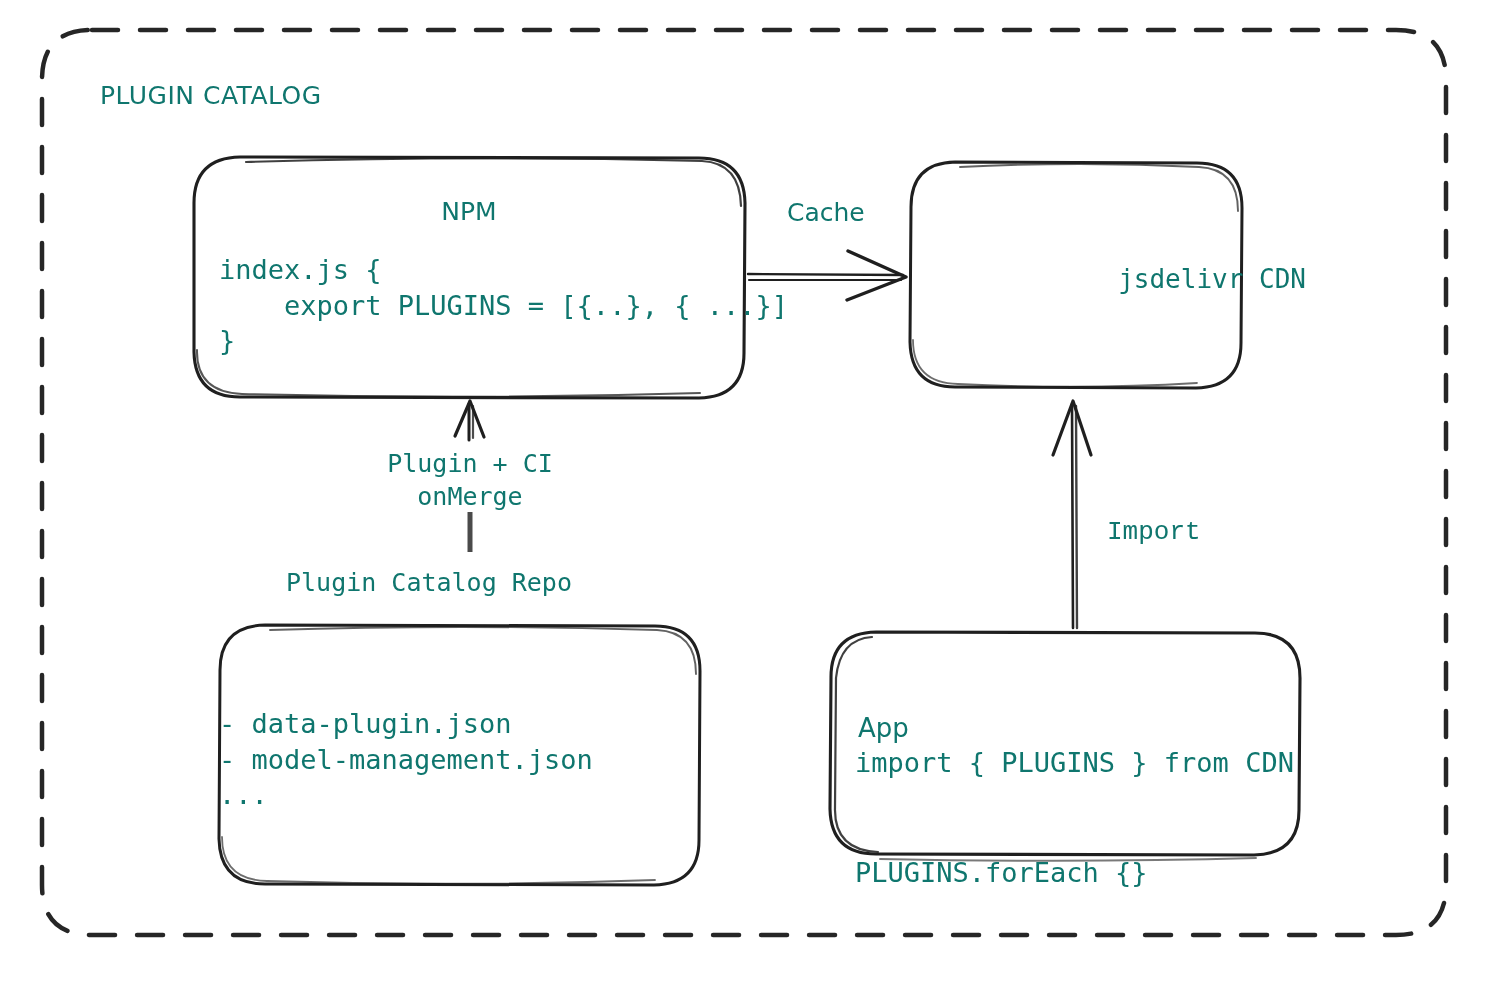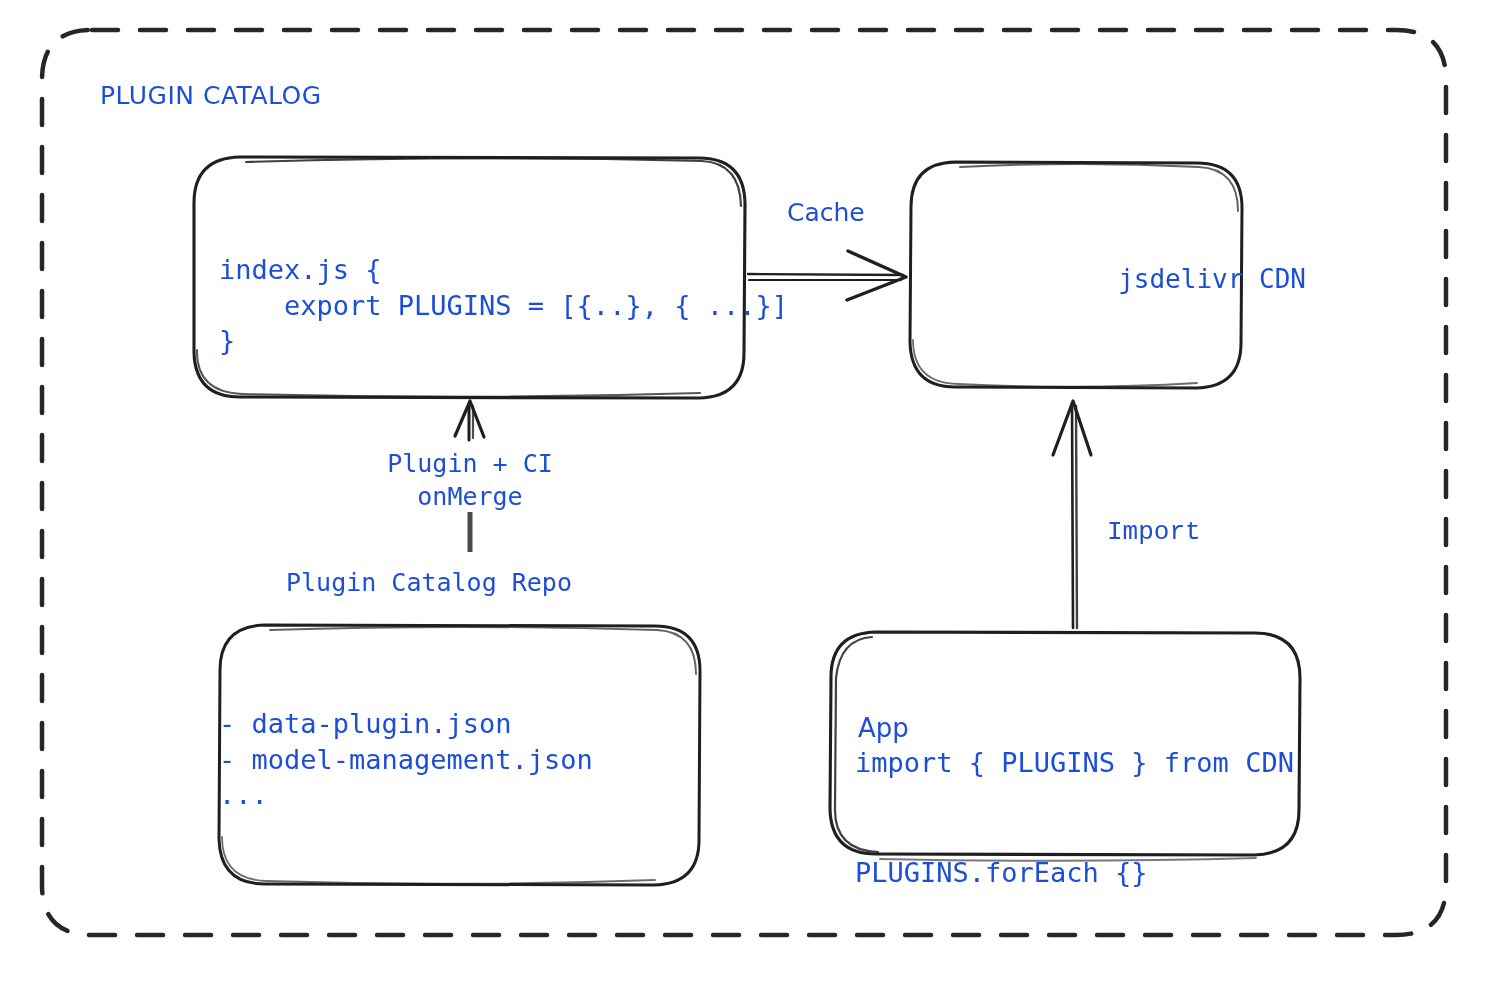--- a/index.html
+++ b/index.html
@@ -20,21 +20,21 @@
   }
   #diagram-svg {
     position: absolute;
     left: 0;
     top: 0;
     width: 1506px;
     height: 1002px;
   }
   .lbl {
     position: absolute;
-    color: #1d4ed8;
+    color: #0f766e;
     white-space: pre;
     line-height: 1.32;
   }
   .mono {
     font-family: "DejaVu Sans Mono", monospace;
   }
   .sans {
     font-family: "DejaVu Sans", sans-serif;
   }
   .serifmono {
@@ -119,20 +119,21 @@
 
     <g>
       <path d="M 1073,628 L 1072,404" fill="none" stroke="#1f1f1f" stroke-width="2.6" stroke-linecap="round"></path>
       <path d="M 1077,628 L 1076,406" fill="none" stroke="#1f1f1f" stroke-width="2.4" stroke-linecap="round" opacity="0.85"></path>
       <path d="M 1053,455 L 1073,401 L 1091,455" fill="none" stroke="#1f1f1f" stroke-width="3.2" stroke-linecap="round" stroke-linejoin="round"></path>
     </g>
   </svg>
 
   <div class="lbl sans" id="group-title">PLUGIN CATALOG</div>
 
+  <div class="lbl sans ctr" id="npm-title">NPM</div>
 
   <div class="lbl mono" id="npm-code">index.js {
     export PLUGINS = [{..}, { ...}]
 }</div>
 
   <div class="lbl mono ctr" id="cdn-title">jsdelivr CDN</div>
 
   <div class="lbl sans" id="cache-label">Cache</div>
 
   <div class="lbl serifmono" id="import-label">Import</div>

